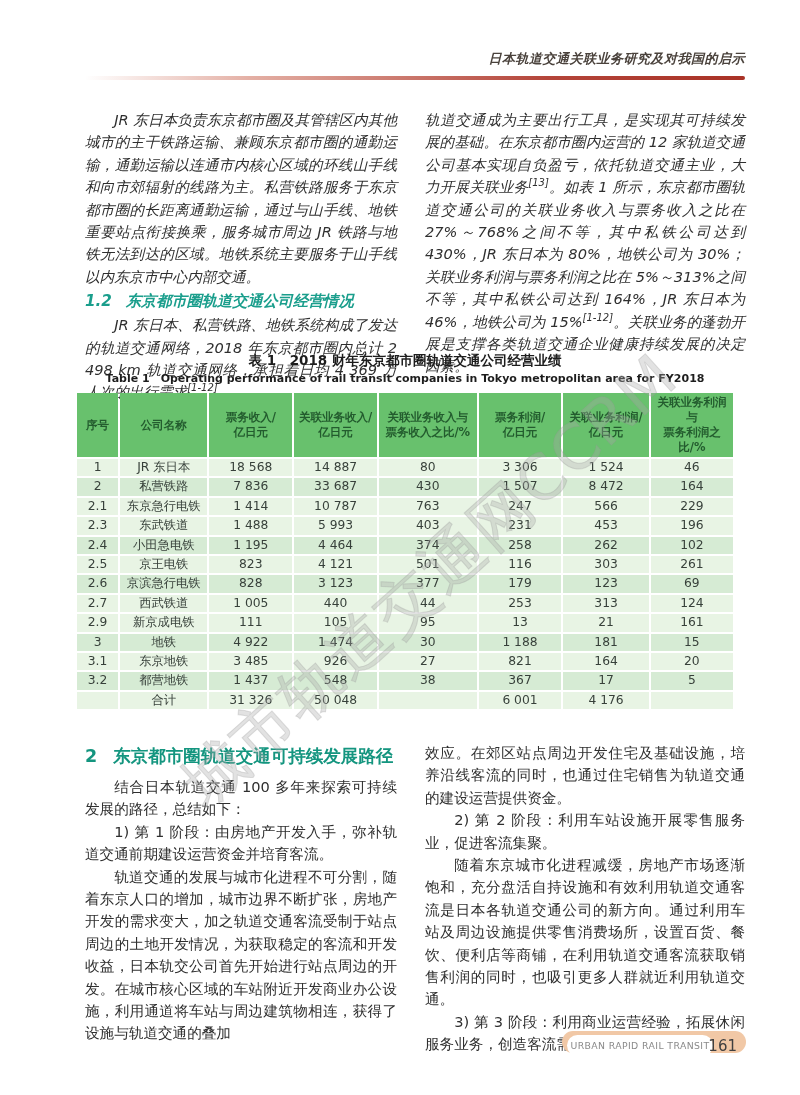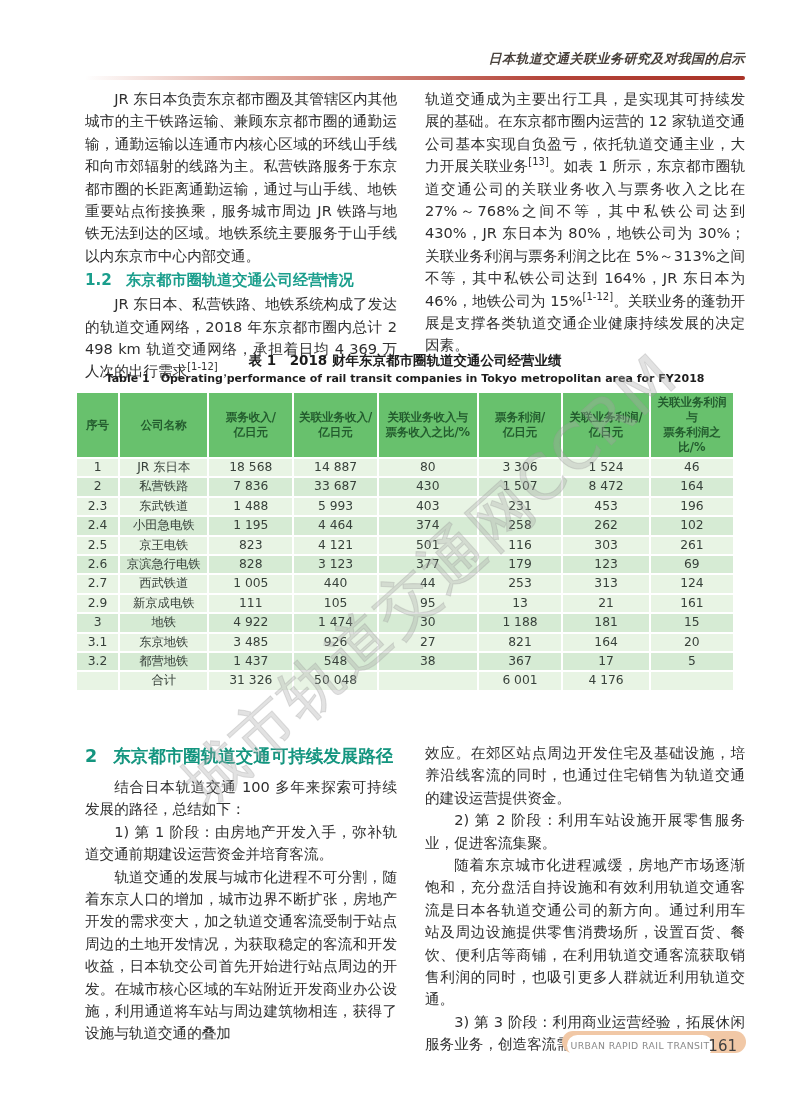--- a/index.html
+++ b/index.html
@@ -30,21 +30,21 @@
     text-align:left;
   }
   .subheading .h-num{margin-right:14px;}
   .bigheading{
     color:#14957f; font-weight:bold; font-size:17.5px; line-height:28px; margin:0 0 6px 0;
     text-align:left;
   }
   .bigheading .h-num{margin-right:16px;}
   .lt-col{left:85px; width:312px;}
   .rt-col{left:425px; width:320px;}
-  .top-block{top:88px;}
+  .top-block{top:109px;font-style:italic;}
   .bottom-block{top:742px;}
   
   .table-block{position:absolute; top:351px; left:75px; width:660px;}
   .tcap{font-weight:bold; text-align:center; color:#1d1d1d; margin:0;}
   .tcap-cn{font-size:13.5px; line-height:18px;}
   .tcap-en{font-size:11px; line-height:18px; margin-top:1px;}
   table.data{
     width:100%; border-collapse:separate; border-spacing:2px; margin-top:3px;
     table-layout:fixed;
   }
@@ -147,20 +147,30 @@
             <td>2</td>
             <td>私营铁路</td>
             <td>7 836</td>
             <td>33 687</td>
             <td>430</td>
             <td>1 507</td>
             <td>8 472</td>
             <td>164</td>
           </tr>
           <tr class="light">
+            <td>2.1</td>
+            <td>东京急行电铁</td>
+            <td>1 414</td>
+            <td>10 787</td>
+            <td>763</td>
+            <td>247</td>
+            <td>566</td>
+            <td>229</td>
+          </tr>
+          <tr class="light">
             <td>2.3</td>
             <td>东武铁道</td>
             <td>1 488</td>
             <td>5 993</td>
             <td>403</td>
             <td>231</td>
             <td>453</td>
             <td>196</td>
           </tr>
           <tr class="dark">

